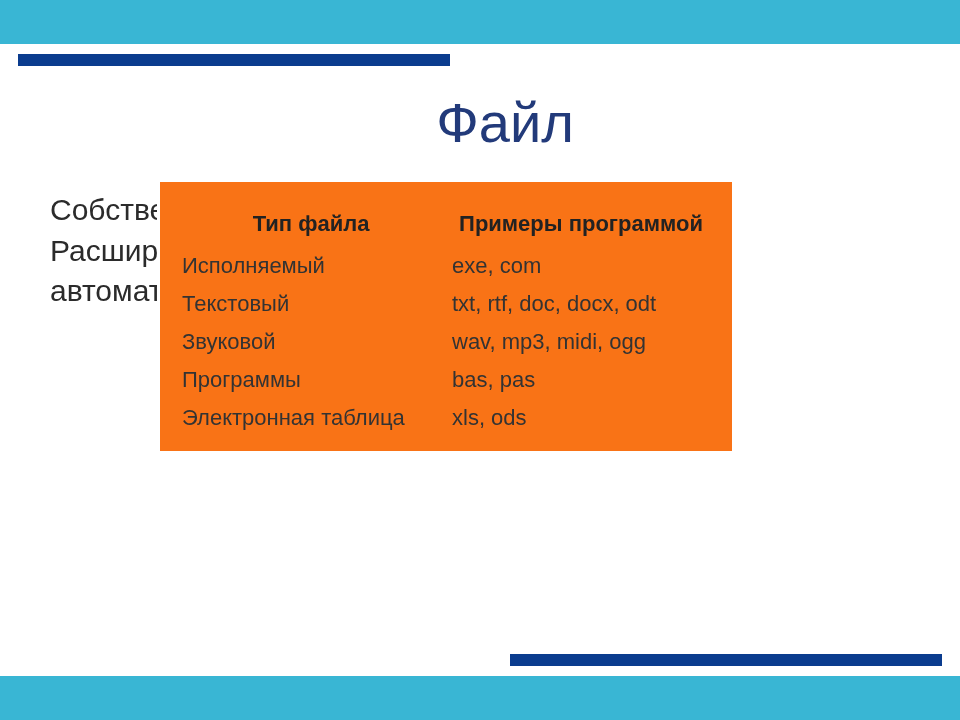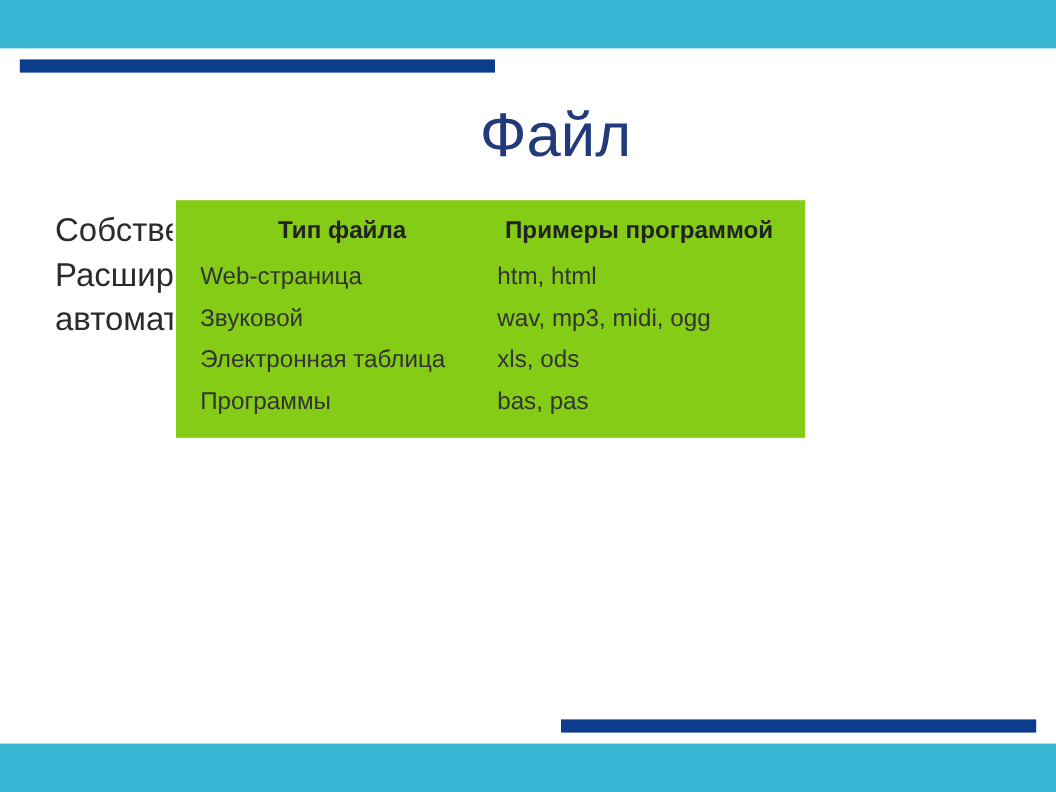--- a/index.html
+++ b/index.html
@@ -65,23 +65,23 @@
     width: 870px;
     color: #2b2b2b;
     font-size: 30px;
     line-height: 1.35;
   }
   .table-box {
     position: absolute;
     top: 182px;
     left: 160px;
     width: 572px;
-    background: #84cc16;
+    background: #f97316;
     box-shadow: 0 0 0 3px #ffffff;
-    padding: 10px 16px 14px 16px;
+    padding: 25px 16px 14px 16px;
     box-sizing: border-box;
   }
   .table-box table {
     width: 100%;
     border-collapse: collapse;
     font-size: 22px;
     color: #333;
   }
   .table-box th {
     text-align: center;
@@ -114,34 +114,38 @@
   <div class="table-box">
     <table>
       <thead>
         <tr>
           <th class="col-type">Тип файла</th>
           <th class="col-ext">Примеры программой</th>
         </tr>
       </thead>
       <tbody>
         <tr>
-          <td>Web-страница</td>
-          <td>htm, html</td>
+          <td>Исполняемый</td>
+          <td>exe, com</td>
+        </tr>
+        <tr>
+          <td>Текстовый</td>
+          <td>txt, rtf, doc, docx, odt</td>
         </tr>
         <tr>
           <td>Звуковой</td>
           <td>wav, mp3, midi, ogg</td>
         </tr>
         <tr>
+          <td>Программы</td>
+          <td>bas, pas</td>
+        </tr>
+        <tr>
           <td>Электронная таблица</td>
           <td>xls, ods</td>
-        </tr>
-        <tr>
-          <td>Программы</td>
-          <td>bas, pas</td>
         </tr>
       </tbody>
     </table>
   </div>
 
   <div class="bottom-overline"></div>
   <div class="bottom-bar"></div>
 </div>
 
 </body></html>

